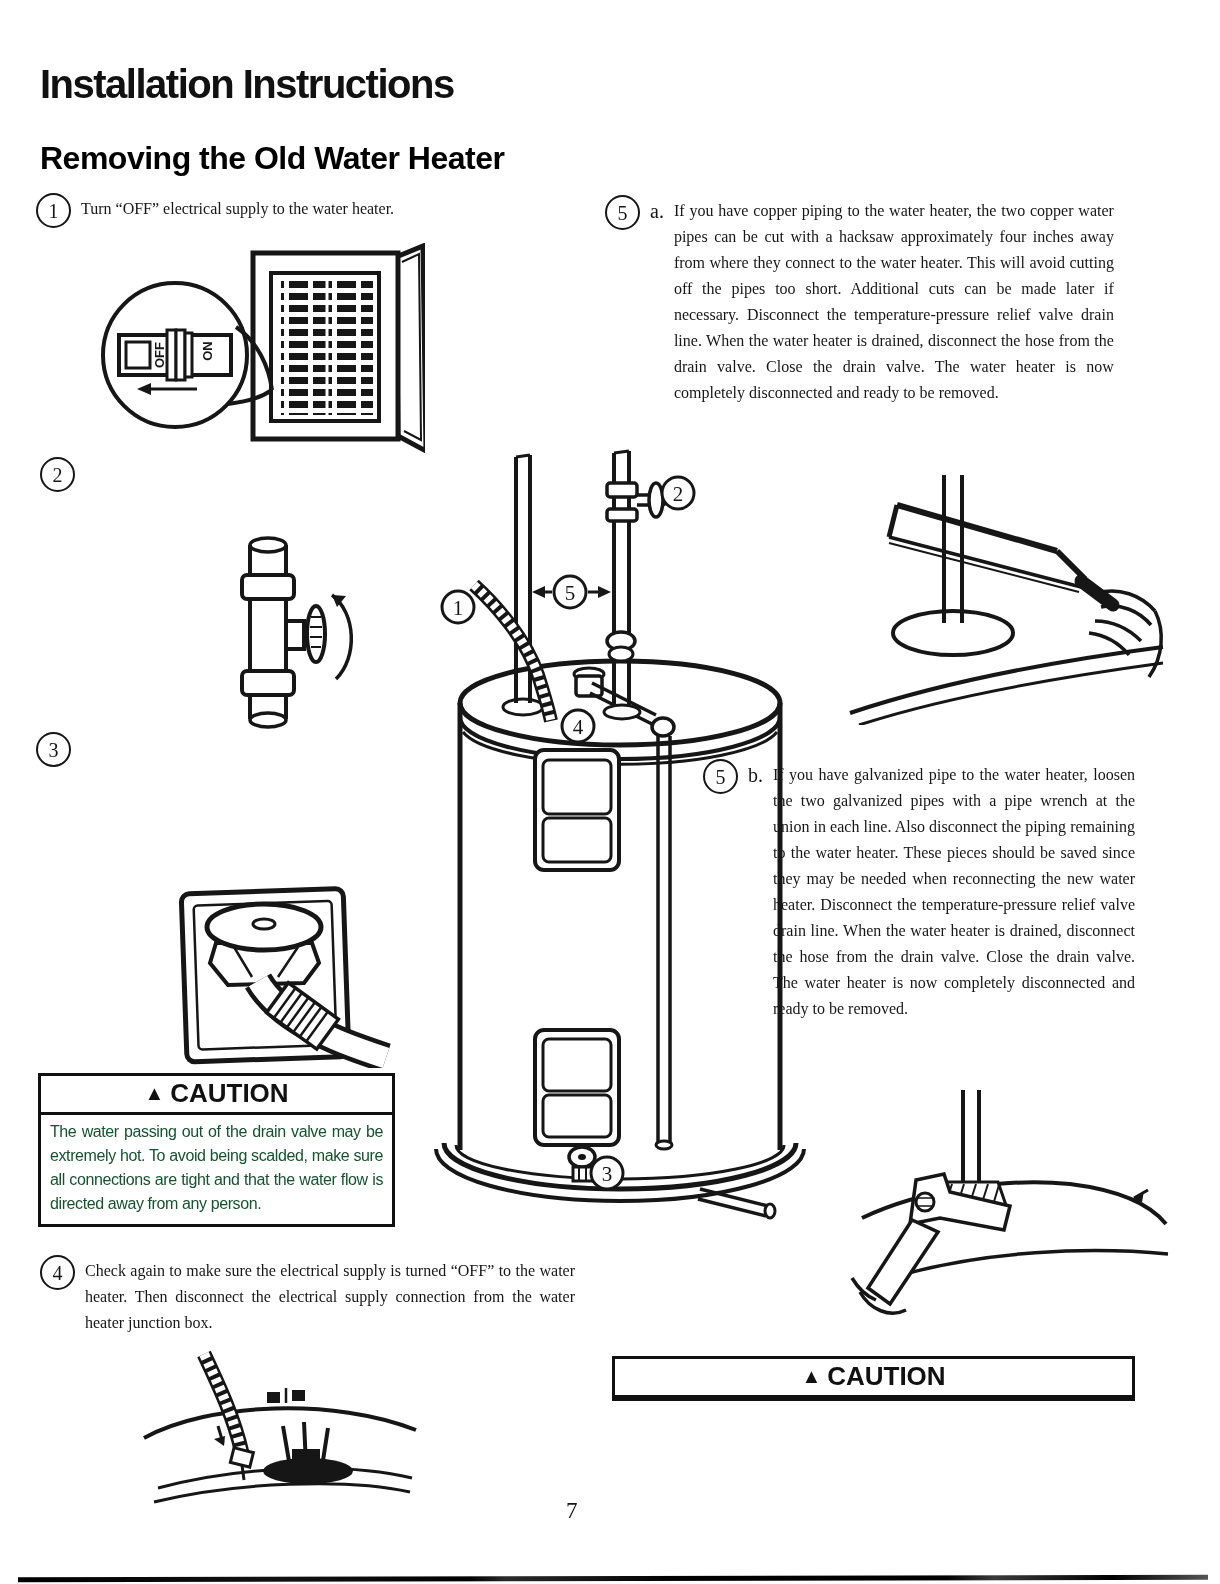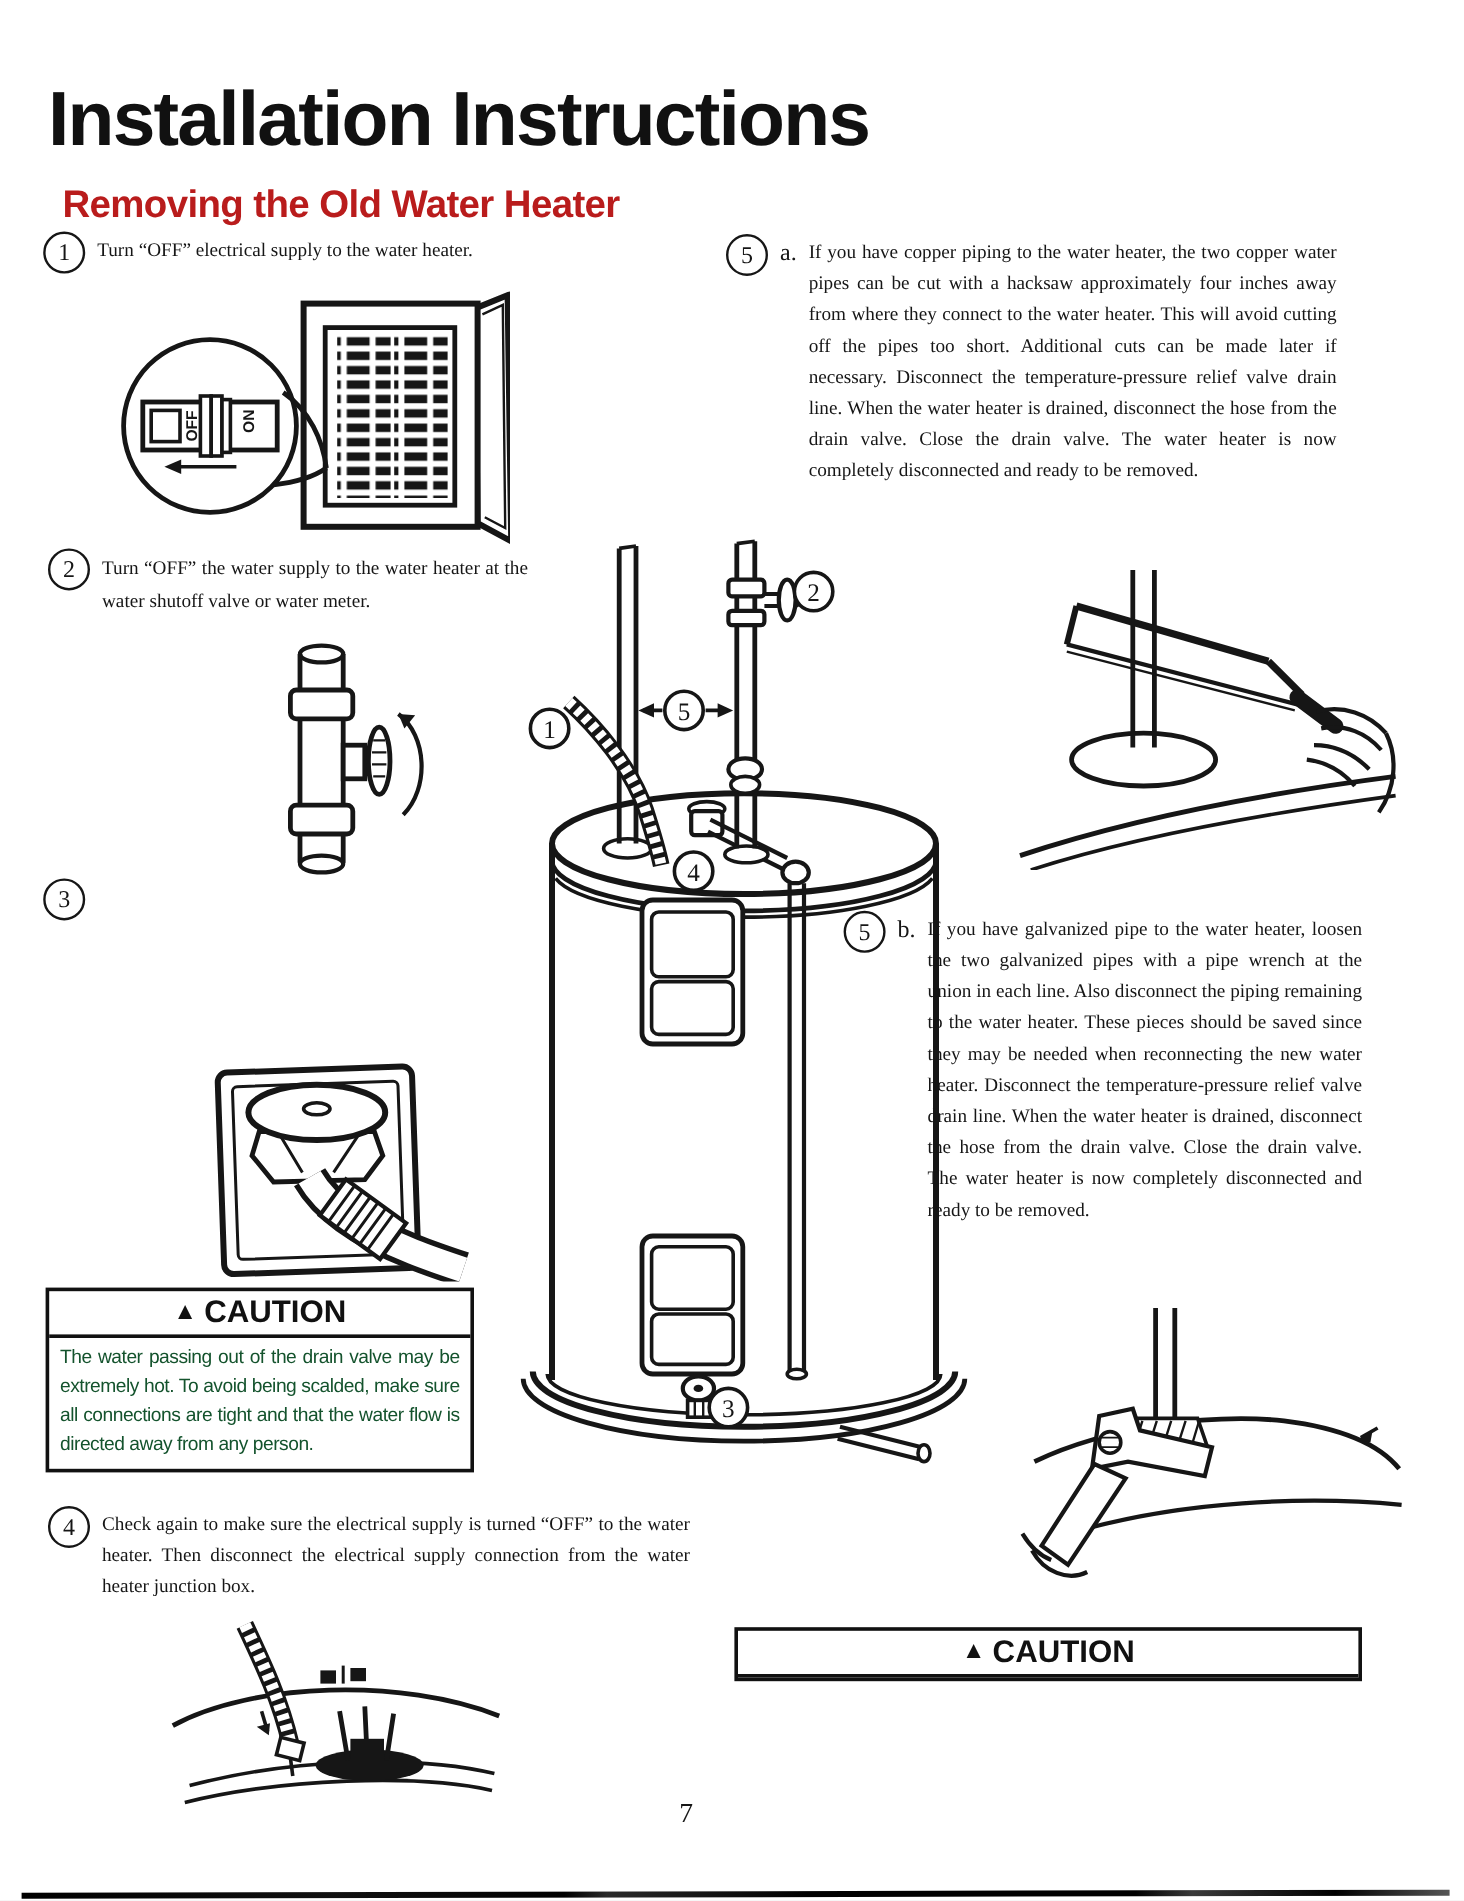--- a/index.html
+++ b/index.html
@@ -1,22 +1,22 @@
 <!DOCTYPE html>
 <html><head>
 <meta charset="utf-8">
 <style>
   html,body{margin:0;padding:0;background:#e8e8e8;}
   .page{position:relative;width:1220px;height:1584px;background:#ffffff;overflow:hidden;
         font-family:"Liberation Serif","DejaVu Serif",serif;color:#161616;}
   .abs{position:absolute;}
   h1.title{margin:0;font-family:"Liberation Sans","DejaVu Sans",sans-serif;
-        font-weight:700;font-size:64px;letter-spacing:-1.5px;color:#111;}
-  h2.subtitle{margin:12px;font-family:"Liberation Sans","DejaVu Sans",sans-serif;
-        font-weight:700;font-size:32px;letter-spacing:-0.5px;color:#b91c1c;}
+        font-weight:700;font-size:40px;letter-spacing:-1.5px;color:#111;}
+  h2.subtitle{margin:0;font-family:"Liberation Sans","DejaVu Sans",sans-serif;
+        font-weight:700;font-size:32px;letter-spacing:-0.5px;color:#000000;}
   .step{display:flex;align-items:flex-start;gap:10px;}
   .badge{flex:0 0 auto;width:31px;height:31px;border:2.5px solid #161616;border-radius:50%;
         display:flex;align-items:center;justify-content:center;
         font-size:20px;line-height:1;background:#fff;margin-top:-3px;}
   .letter{flex:0 0 auto;font-size:20px;line-height:26px;}
   .stext{font-size:16px;line-height:26px;text-align:justify;}
   .stext.loose{line-height:27.5px;}
   .alert{box-sizing:border-box;border:3.5px solid #111;background:#fff;}
   .alert-head{display:flex;align-items:center;justify-content:center;gap:6px;
         border-bottom:3.5px solid #111;padding:2px 0 3px 0;
@@ -68,21 +68,20 @@
       <rect x="90" y="90" width="7" height="44"></rect>
     </g>
     <text class="bk" x="64" y="117" font-size="13" text-anchor="middle" transform="rotate(-90 64 112)">OFF</text>
     <text class="bk" x="116" y="117" font-size="13" text-anchor="middle" transform="rotate(-90 112 112)">ON</text>
     <path d="M102,146 L54,146" stroke="#161616" stroke-width="3"></path>
     <path d="M42,146 l14,-6 v12 z" fill="#161616"></path>
   </svg>
 
   <div class="abs step" style="left:40px;top:460px;width:400px;">
     <span class="badge">2</span>
-    <div class="stext loose">Turn “OFF” the water supply to the water heater at the water shutoff valve or water meter.</div>
   </div>
 
   <svg class="abs" style="left:198px;top:533px;" width="165" height="200" viewBox="0 0 165 200">
     <ellipse cx="70" cy="12" rx="18" ry="7" fill="#fff" stroke="#161616" stroke-width="3.5"></ellipse>
     <path d="M52,12 L52,186 M88,12 L88,186" stroke="#161616" stroke-width="4" fill="none"></path>
     <ellipse cx="70" cy="187" rx="18" ry="7" fill="#fff" stroke="#161616" stroke-width="3.5"></ellipse>
     <rect x="44" y="42" width="52" height="24" rx="5" fill="#fff" stroke="#161616" stroke-width="4"></rect>
     <rect x="44" y="138" width="52" height="24" rx="5" fill="#fff" stroke="#161616" stroke-width="4"></rect>
     <rect x="88" y="88" width="18" height="28" fill="#fff" stroke="#161616" stroke-width="4"></rect>
     <ellipse cx="118" cy="101" rx="9" ry="28" fill="#fff" stroke="#161616" stroke-width="4"></ellipse>

